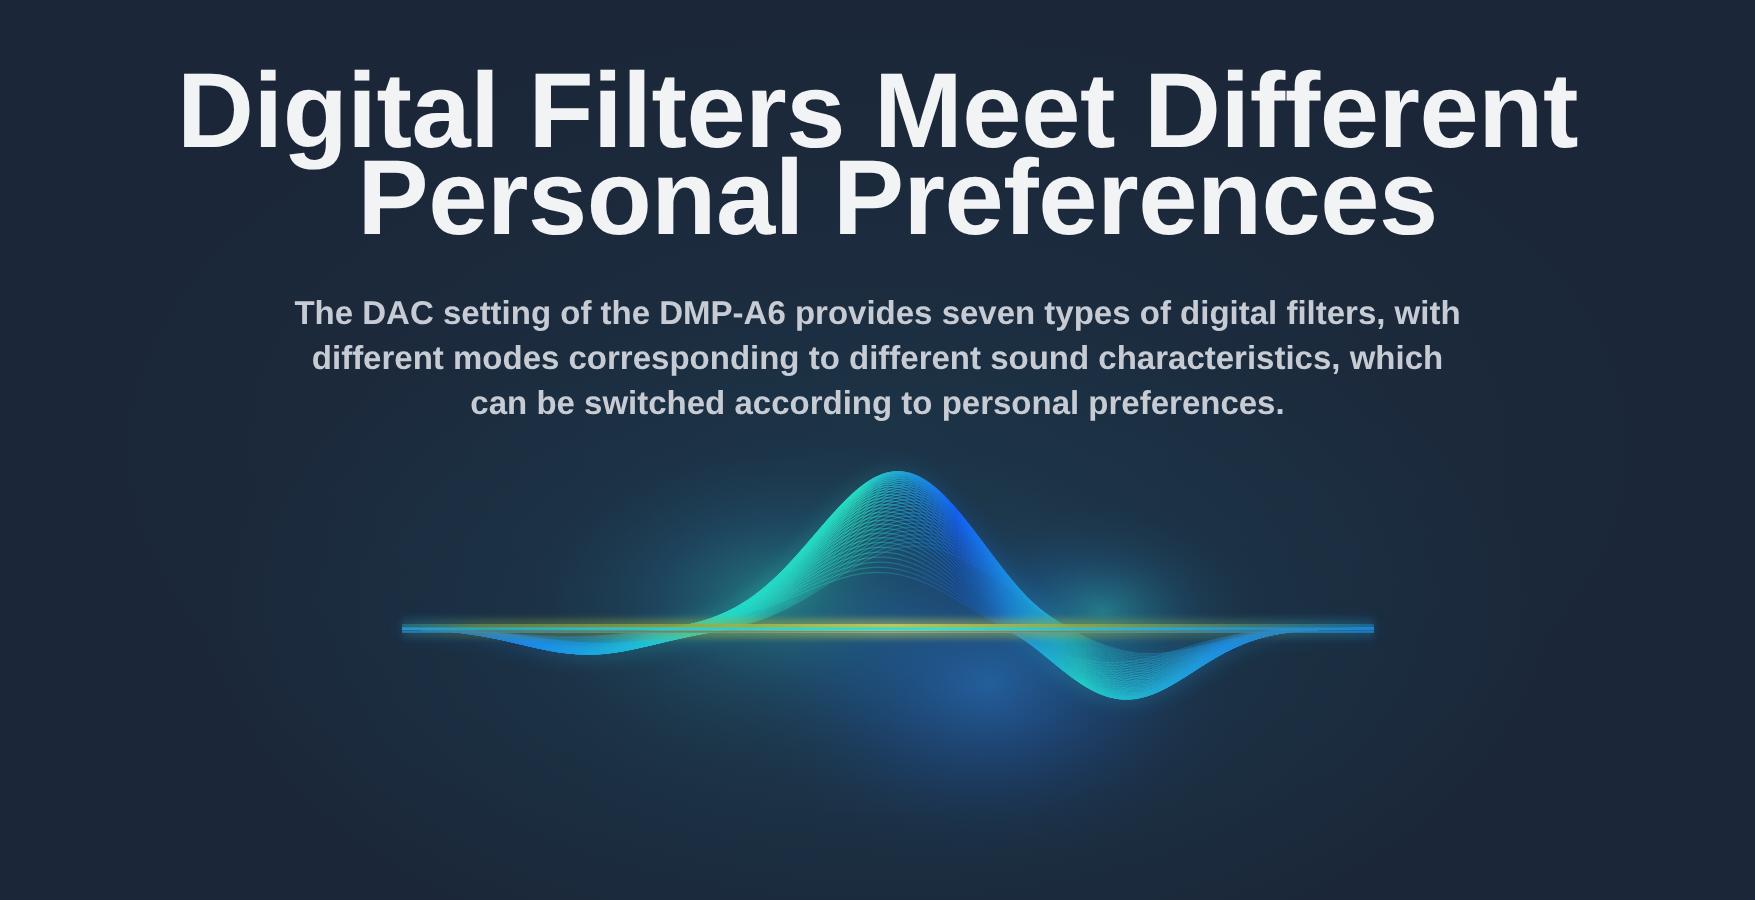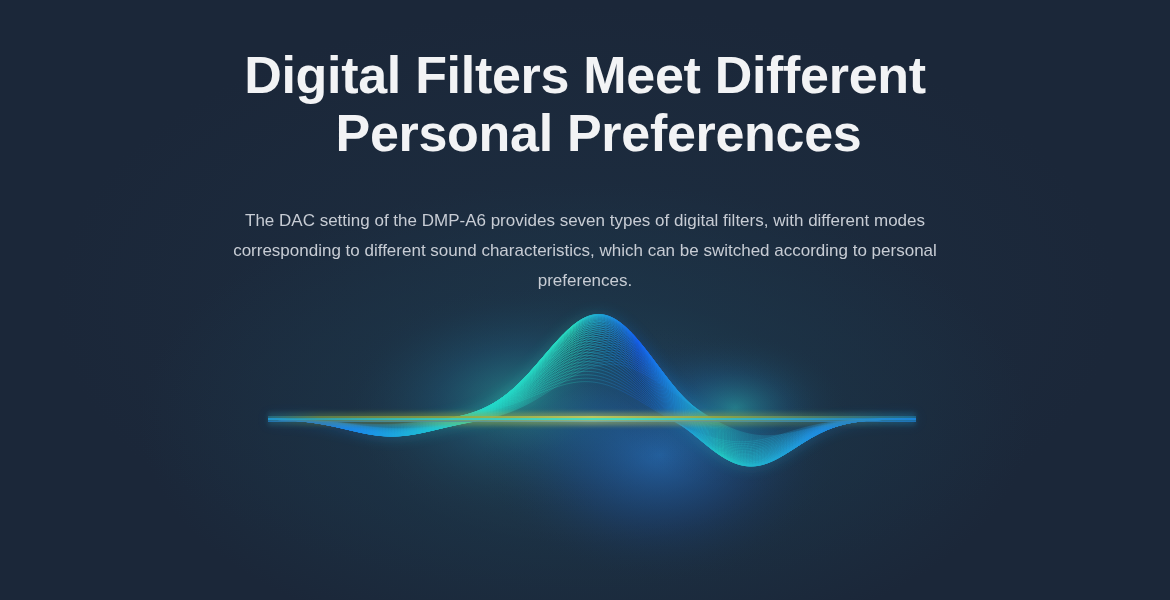--- a/index.html
+++ b/index.html
@@ -45,36 +45,36 @@
     left: 0;
     top: 0;
     width: 1170px;
     text-align: center;
     z-index: 4;
   }
 
   .headline {
     margin: 0;
     padding-top: 46px;
-    font-size: 52px;
+    font-size: 71px;
     line-height: 58px;
     font-weight: bold;
     letter-spacing: -0.3px;
     color: #f2f3f5;
     font-family: "Liberation Sans", sans-serif;
   }
   .headline .line2 { display: block; margin-left: 27px; }
 
   .subcopy {
-    margin: 16px auto;
+    margin: 4px auto;
     padding-top: 28px;
     width: 790px;
-    font-size: 17px;
+    font-size: 22px;
     line-height: 30px;
-    font-weight: normal;
+    font-weight: bold;
     color: #c7ccd4;
     font-family: "Liberation Sans", sans-serif;
   }
 
   #wave-wrap {
     position: absolute;
     left: 0;
     top: 0;
     width: 1170px;
     height: 600px;

